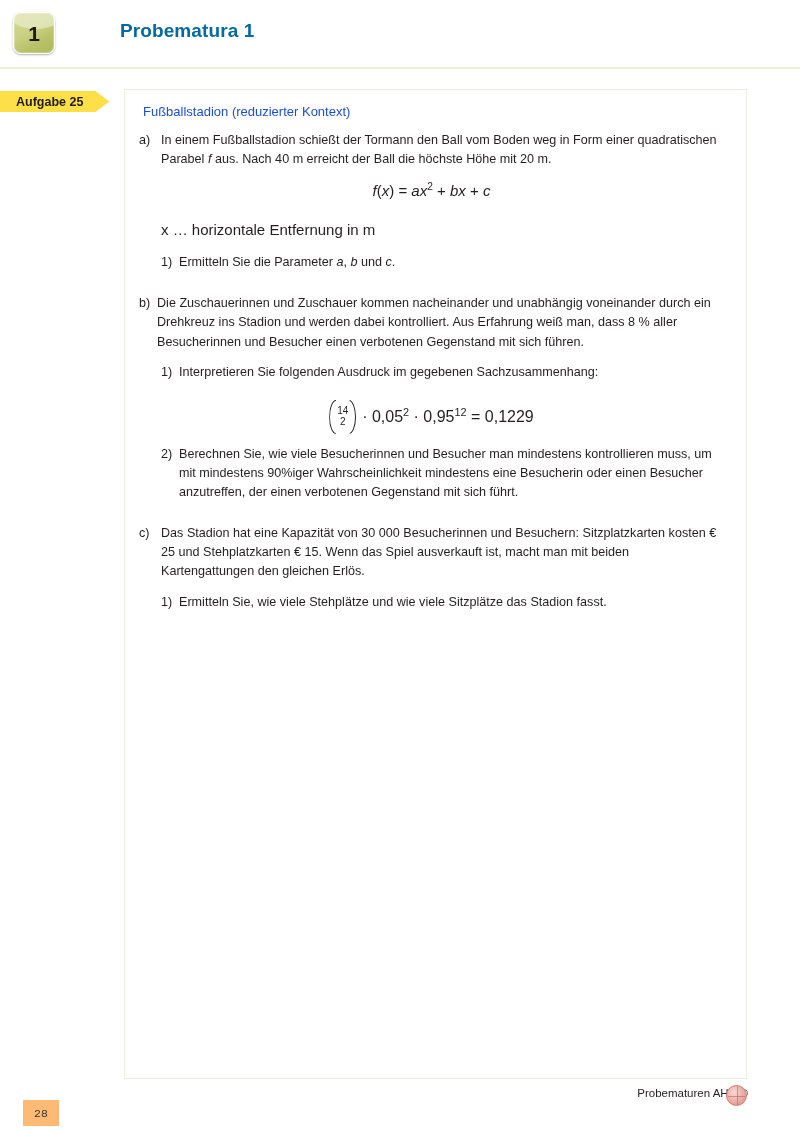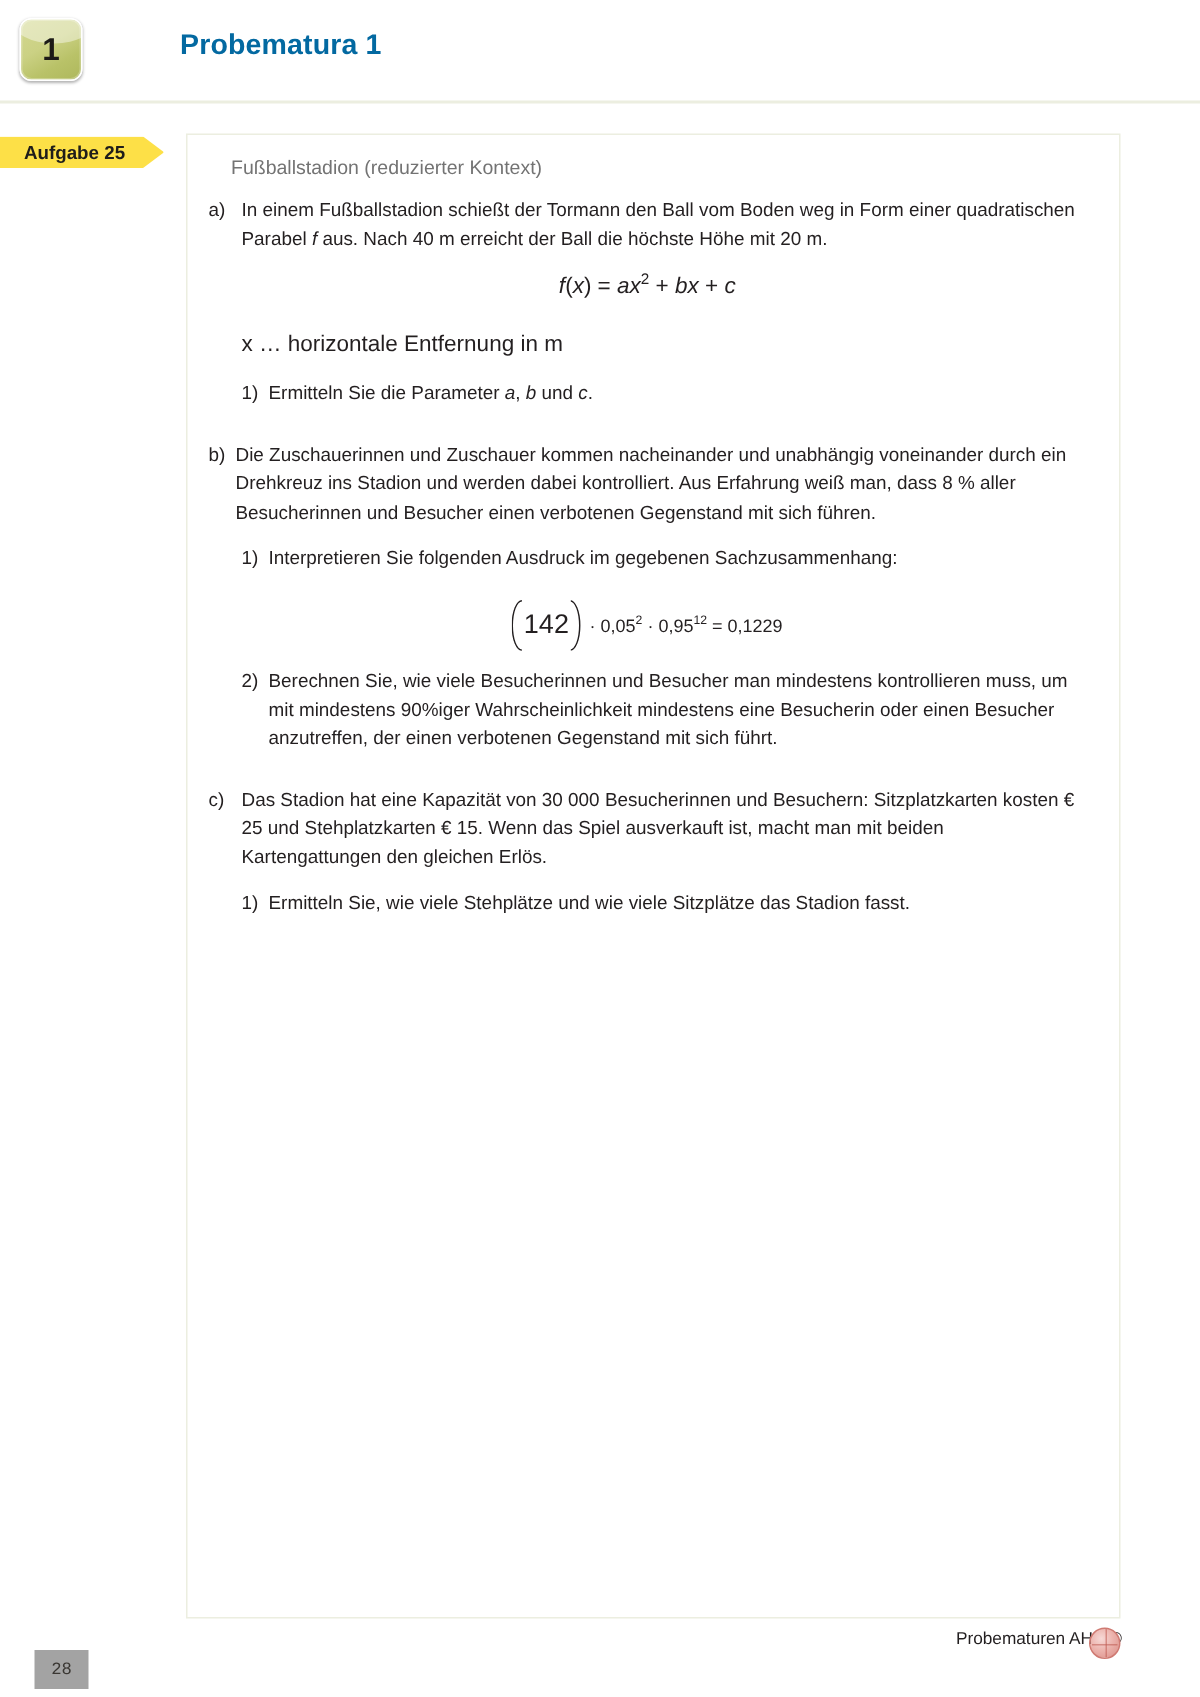--- a/index.html
+++ b/index.html
@@ -97,22 +97,22 @@
     top: 89px;
     width: 623px;
     height: 990px;
     border: 1.5px solid #eceee0;
     background: #ffffff;
     box-sizing: border-box;
     padding: 14px 22px 0 14px;
   }
   .task-title {
     font-size: 13px;
-    color: #737373;
-    margin: 0 0 12px 15px;
+    color: #1d4ed8;
+    margin: 0 0 12px 4px;
   }
 
   
   .item {
     display: flex;
     font-size: 12.6px;
     line-height: 1.52;
     margin-bottom: 4px;
   }
   .item-label {
@@ -175,29 +175,30 @@
     top: 0;
     bottom: 0;
     width: 12px;
     border: 1.2px solid #231f20;
     border-radius: 50%;
   }
   .paren.left::before { left: 0; clip-path: inset(0 52% 0 0); }
   .paren.right::before { right: 0; clip-path: inset(0 0 0 52%); }
   .binom-stack {
     display: inline-flex;
+    flex-direction: column;
     align-items: center;
     line-height: 1.08;
-    font-size: 18px;
+    font-size: 10px;
     padding: 0 1px;
   }
   .binom-rest {
     display: inline-block;
     vertical-align: middle;
-    font-size: 12px;
+    font-size: 16px;
   }
 
   
   .footer-credit {
     position: absolute;
     right: 52px;
     top: 1087px;
     font-size: 11.5px;
     color: #231f20;
     white-space: nowrap;
@@ -230,21 +231,21 @@
     top: 50%;
     height: 1px;
     background: rgba(190,90,80,0.55);
   }
   .page-number {
     position: absolute;
     left: 23px;
     top: 1100px;
     width: 36px;
     height: 26px;
-    background: #a3a3a3;
+    background: #fdba74;
     display: flex;
     align-items: center;
     justify-content: center;
     font-size: 11.5px;
     color: #3a3733;
     box-sizing: border-box;
     font-family: Liberation Mono, monospace;
   }
 </style>
 </head>

